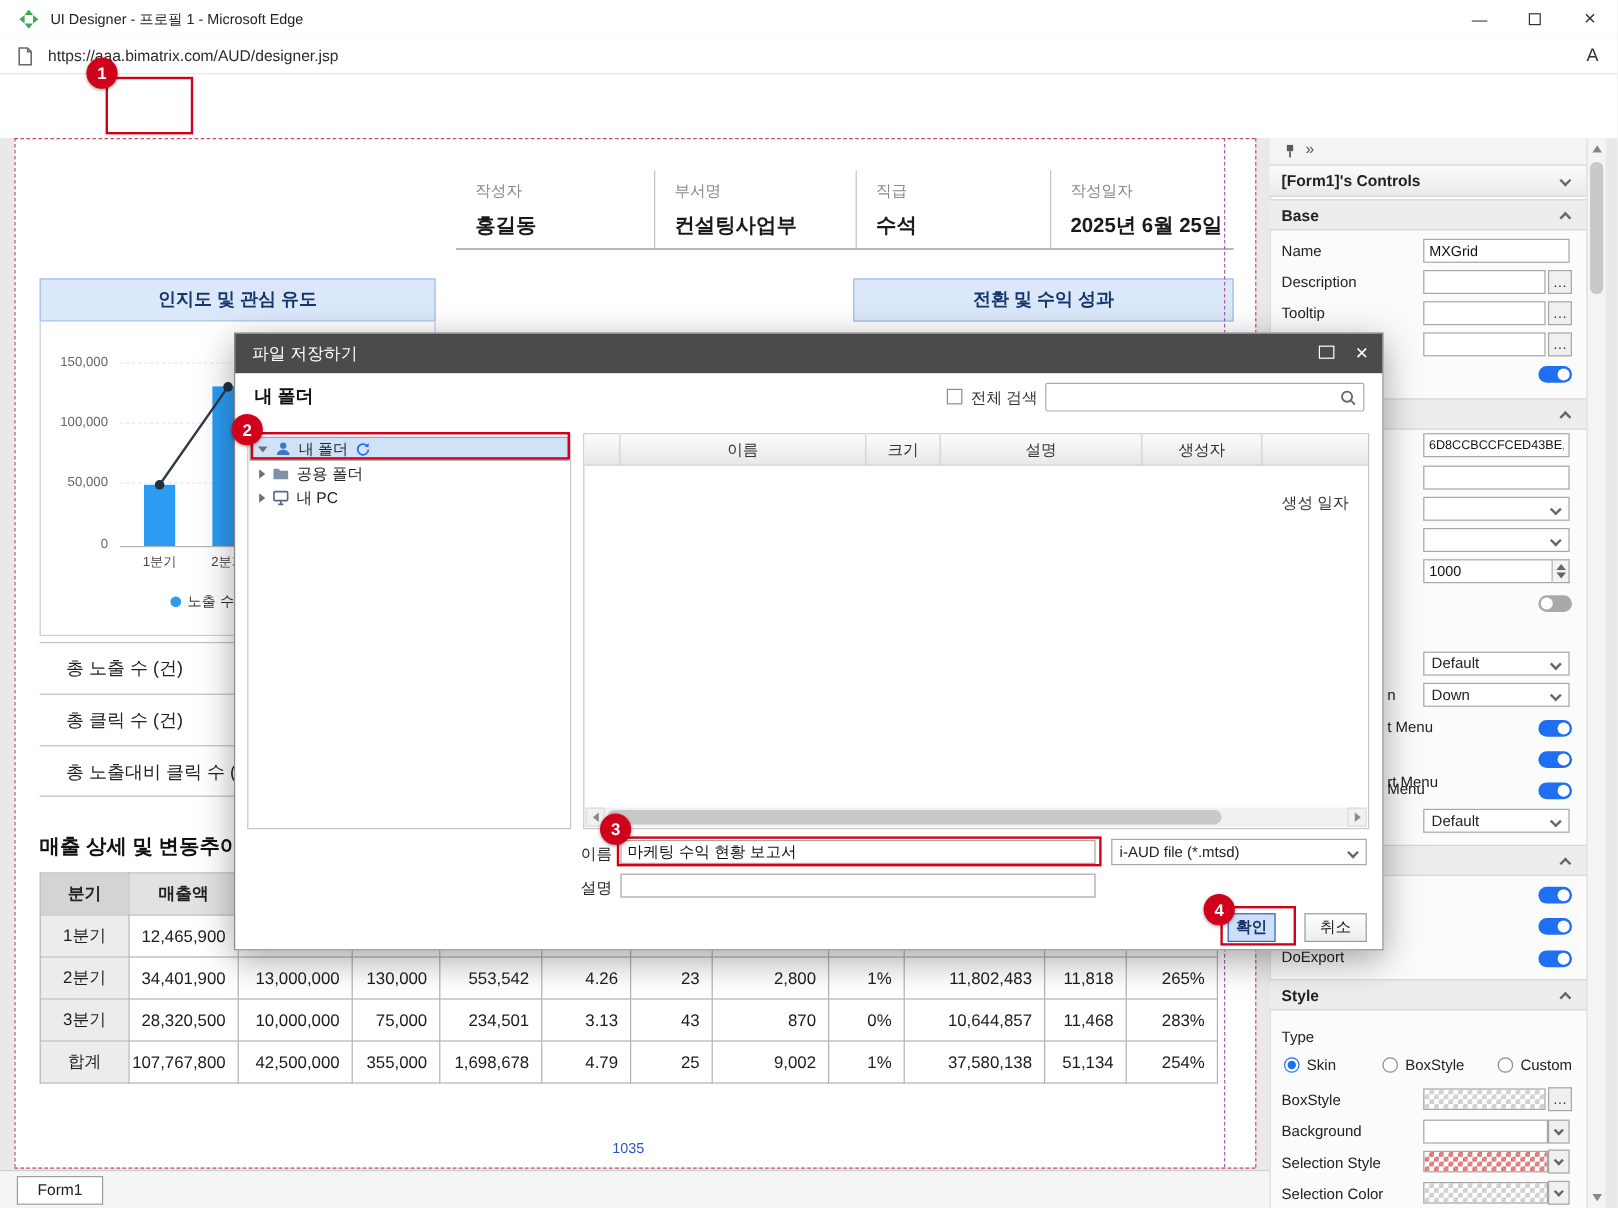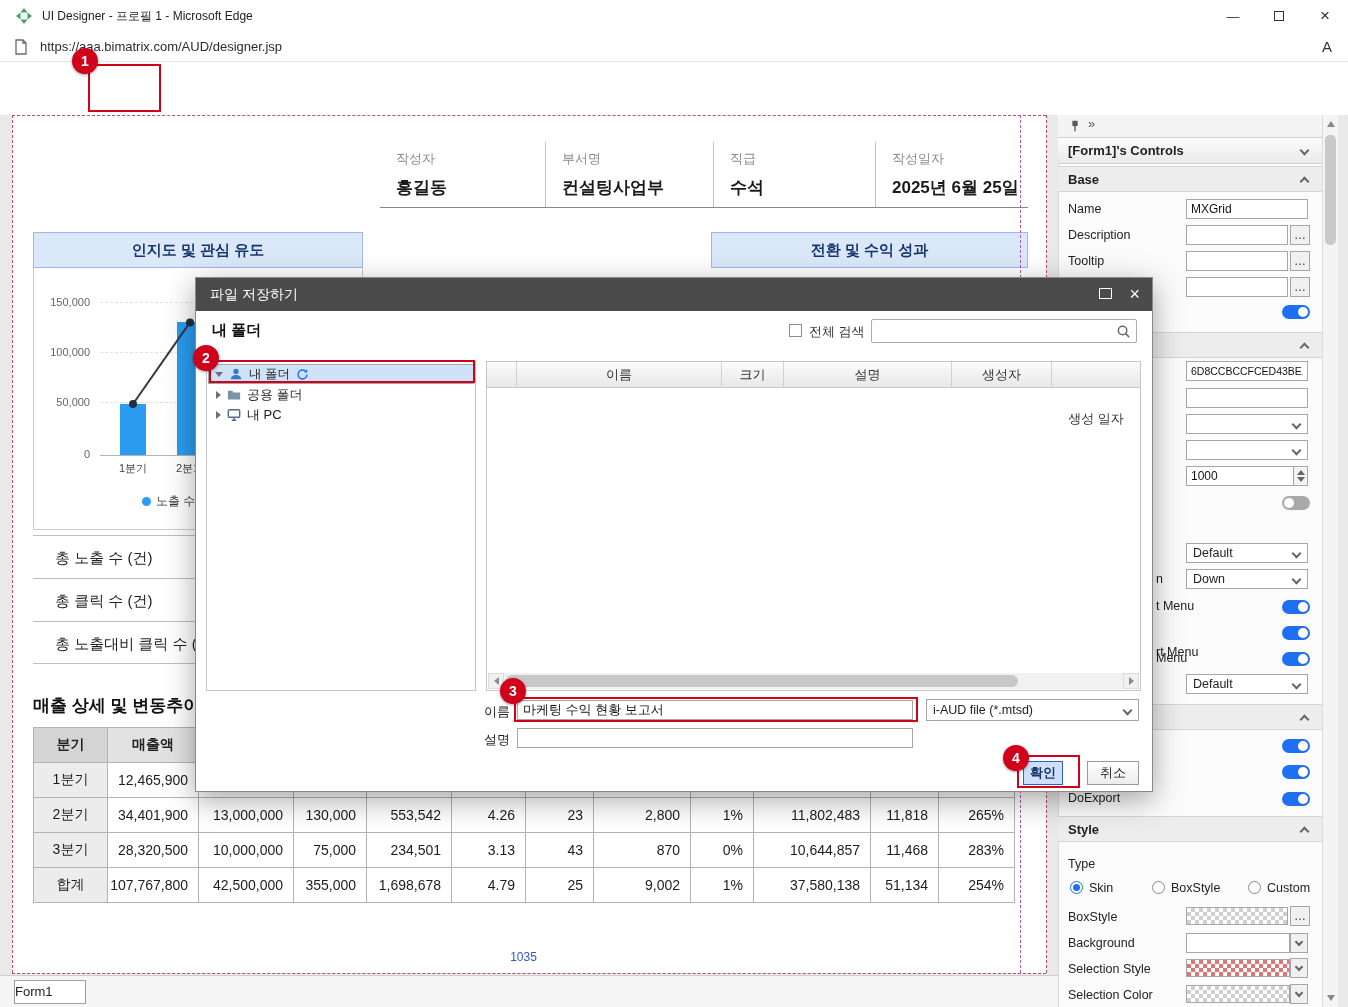--- a/index.html
+++ b/index.html
@@ -114,21 +114,21 @@
   .checker.red { background-image:linear-gradient(45deg,#dd7777 25%,transparent 25%,transparent 75%,#dd7777 75%),linear-gradient(45deg,#dd7777 25%,transparent 25%,transparent 75%,#dd7777 75%); }
   .combo { position:absolute; width:18px; height:20px; border:1px solid #a6a6a6; background:#f0f0f0; z-index:11; display:flex; align-items:center; justify-content:center; }
   .vscroll { position:absolute; left:1322px; top:115px; width:16px; height:892px; background:#f4f4f4; border-left:1px solid #dcdcdc; z-index:12; }
   .vthumb { position:absolute; left:2px; width:11px; background:#c9c9c9; border-radius:5px; }
   .varrow { position:absolute; left:4px; width:0; height:0; border-left:4px solid transparent; border-right:4px solid transparent; }
   .varrow.up { border-bottom:6px solid #888; }
   .varrow.dn { border-top:6px solid #888; }
 
   
   .statusbar { position:absolute; left:0; top:975px; width:1058px; height:32px; background:#f5f5f5; border-top:1px solid #cfcfcf; }
-  .formtab { position:absolute; left:14px; top:4px; width:72px; height:24px; background:#fff; border:1px solid #9e9e9e; font-size:13px; line-height:22px; color:#222; }
+  .formtab { position:absolute; left:14px; top:4px; width:72px; height:24px; background:#fff; border:1px solid #9e9e9e; font-size:13px; text-align:center; line-height:22px; color:#222; }
 
   
   .ann { position:absolute; border:2px solid #d0021b; z-index:99; pointer-events:none; }
   .badge { position:absolute; width:26px; height:26px; border-radius:50%; background:#d0021b; color:#fff; font-weight:bold; font-size:14px; display:flex; align-items:center; justify-content:center; z-index:100; box-shadow:0 1px 3px rgba(0,0,0,.4); }
 </style>
 </head>
 <body>
 
 <div class="screen">
 

